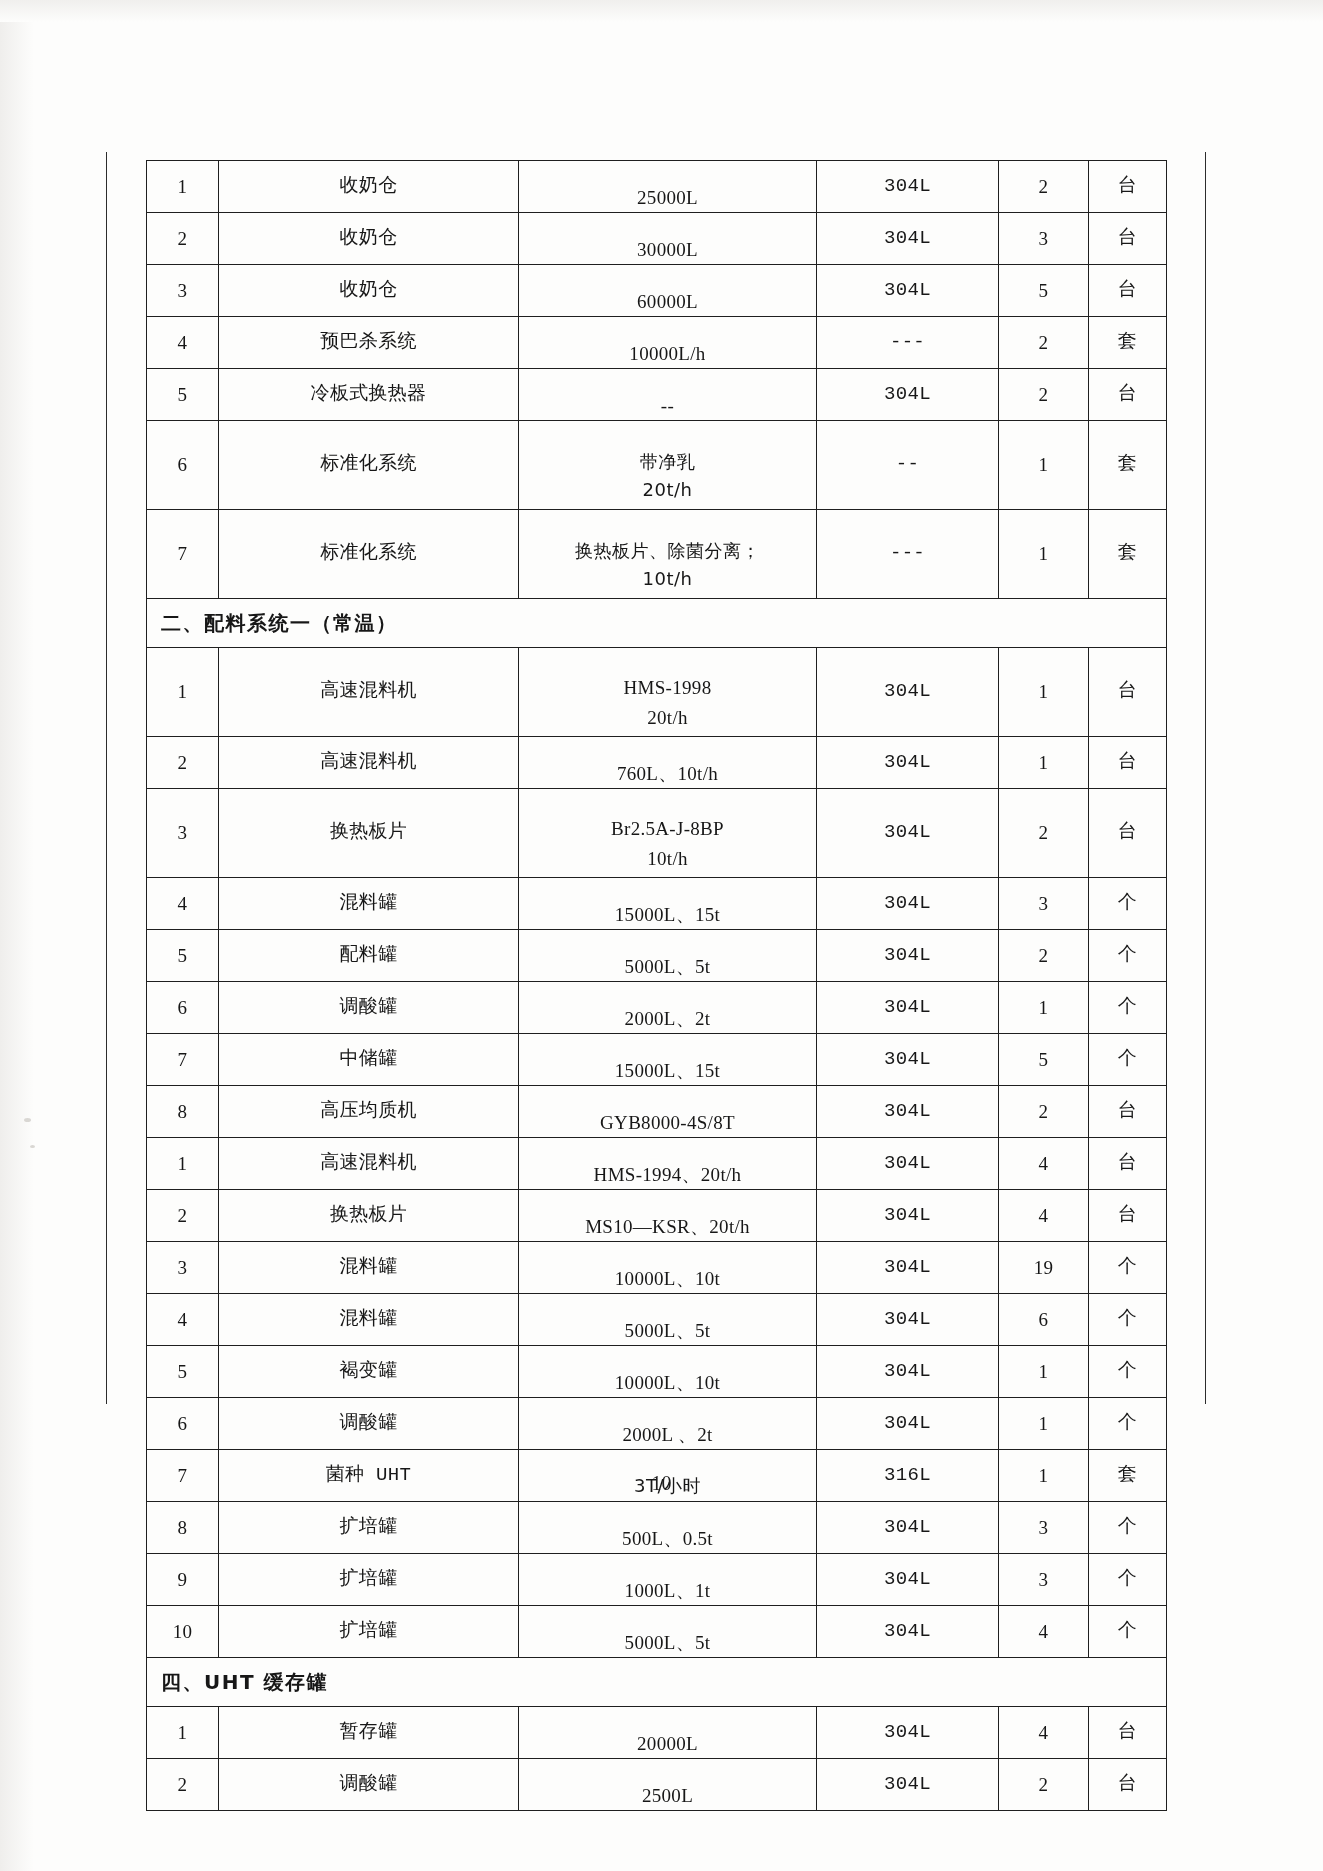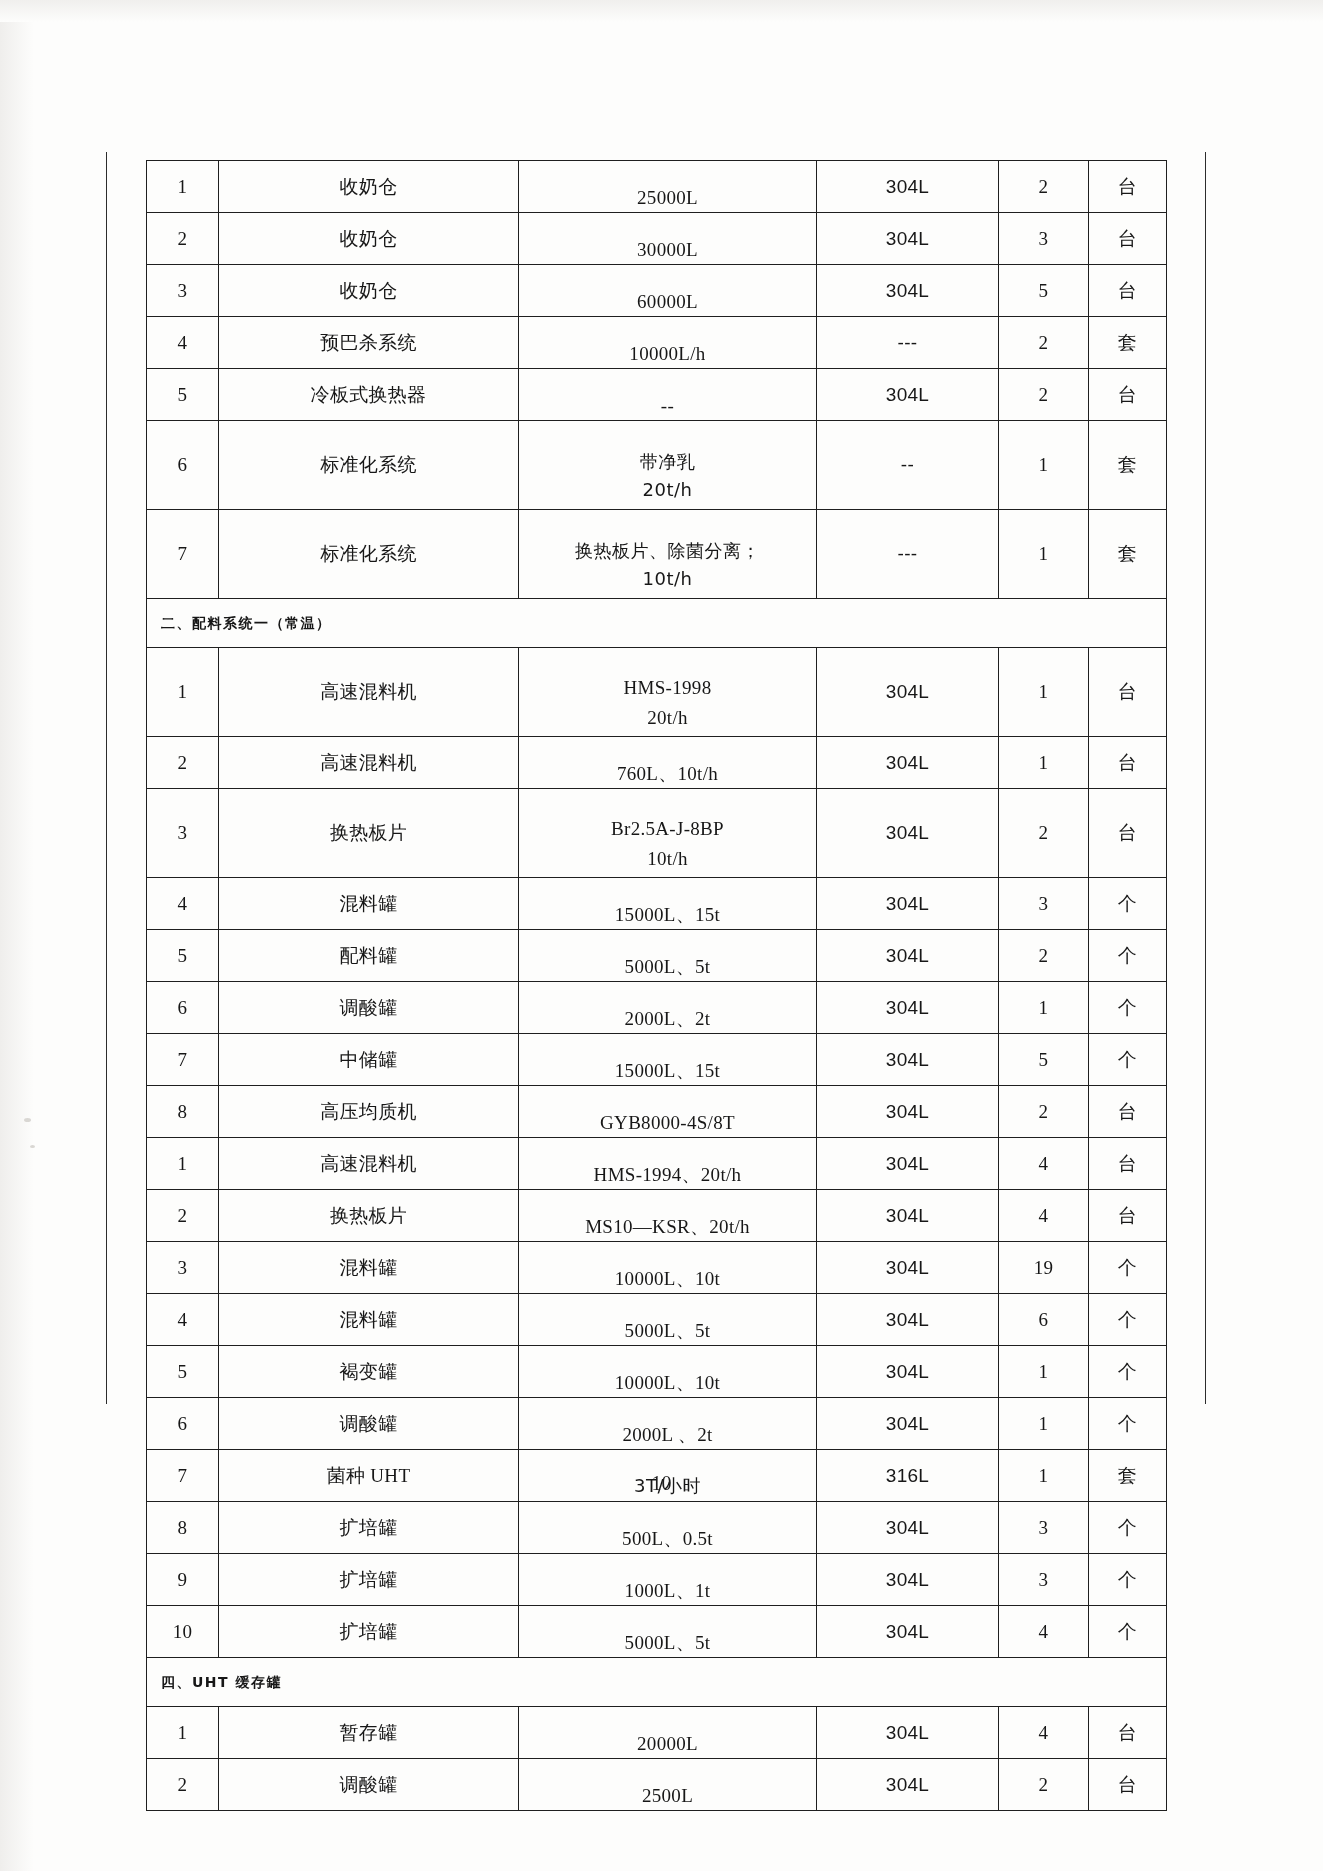--- a/index.html
+++ b/index.html
@@ -92,46 +92,46 @@
   }
   td.cell .line + .line {
     margin-top: 2px;
   }
 
   td.num, td.qty {
     font-family: "Liberation Serif", "DejaVu Serif", serif;
     font-size: 20px;
   }
   td.name, td.unit {
-    font-family: Liberation Serif, serif;
+    font-family: Liberation Mono, monospace;
     font-size: 19px;
     letter-spacing: 1px;
   }
   td.spec {
     font-family: "Liberation Serif", "DejaVu Serif", serif;
     font-size: 19px;
   }
   td.spec.cjk {
     font-family: "DejaVu Sans", "Liberation Sans", sans-serif;
     font-size: 18px;
     letter-spacing: 0.5px;
   }
   td.mat {
-    font-family: Liberation Sans, sans-serif;
+    font-family: Liberation Mono, monospace;
     font-size: 19px;
   }
 
   
   tr.section-row td {
     height: 48px;
     text-align: left;
     padding-left: 14px;
     font-family: "DejaVu Sans", "Liberation Sans", sans-serif;
     font-weight: bold;
-    font-size: 14px;
+    font-size: 20px;
     letter-spacing: 1.5px;
     border-left: 1px solid #1f1f1f;
     border-right: 1px solid #1f1f1f;
   }
 
   .page-number {
     position: absolute;
     left: 0;
     top: 1472px;
     width: 1323px;

